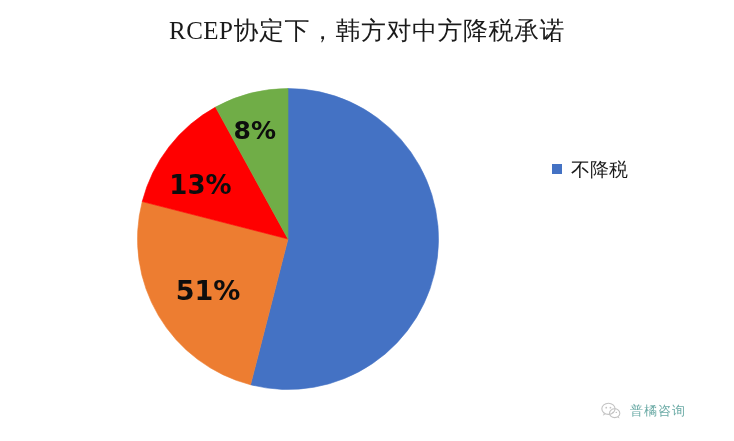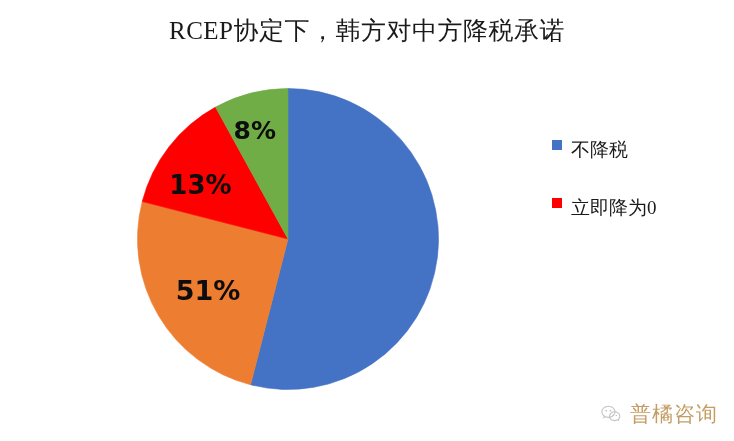--- a/index.html
+++ b/index.html
@@ -68,21 +68,21 @@
 
   
   #legend {
     position: absolute;
     left: 552px;
     top: 140px;
     width: 176px;
   }
   .legend-item {
     display: flex;
-    align-items: flex-start;
+    align-items: center;
     height: 58px;
   }
   .legend-swatch {
     width: 10px;
     height: 10px;
     flex: 0 0 10px;
     margin-right: 9px;
   }
   .legend-label {
     font-family: "Liberation Serif", "DejaVu Serif", serif;
@@ -102,22 +102,22 @@
     opacity: 0.62;
   }
   #watermark-icon {
     width: 22px;
     height: 22px;
     margin-right: 8px;
     flex: 0 0 22px;
   }
   #watermark-text {
     font-family: "Liberation Serif", "DejaVu Serif", serif;
-    font-size: 21px;
-    color: #a16207;
+    font-size: 13px;
+    color: #0f766e;
     letter-spacing: 1px;
     white-space: nowrap;
   }
 </style>
 </head>
 <body style="background: rgb(255, 255, 255);">
 
 <div id="chart-root">
 
   <div id="chart-title">RCEP协定下，韩方对中方降税承诺</div>
@@ -134,24 +134,20 @@
     <div class="slice-label" id="slice-label-1" style="left: 23.5%; top: 66.9%;">51%</div>
     <div class="slice-label" id="slice-label-2" style="left: 21%; top: 32.1%;">13%</div>
     <div class="slice-label" id="slice-label-3" style="left: 39%; top: 14%;">8%</div>
   </div>
 
   <div id="legend">
     <div class="legend-item">
       <span class="legend-swatch" id="legend-swatch-0" style="background: rgb(68, 114, 196);"></span>
       <span class="legend-label">不降税</span>
     </div>
-    <div class="legend-item">
-      <span class="legend-swatch" id="legend-swatch-2" style="background: rgb(255, 0, 0);"></span>
-      <span class="legend-label">立即降为0</span>
-    </div>
   </div>
 
   <div id="watermark">
     <svg id="watermark-icon" viewBox="0 0 24 24">
       <ellipse cx="9.2" cy="9.6" rx="7.2" ry="6.1" fill="none" stroke="#9e9e9e" stroke-width="1.2"></ellipse>
       <circle cx="6.8" cy="8.4" r="0.95" fill="#9e9e9e"></circle>
       <circle cx="11.4" cy="8.4" r="0.95" fill="#9e9e9e"></circle>
       <path d="M4.2 14.6 L3.0 17.2 L6.0 15.6 Z" fill="#9e9e9e"></path>
       <ellipse cx="16.0" cy="14.4" rx="5.6" ry="4.8" fill="none" stroke="#9e9e9e" stroke-width="1.2"></ellipse>
       <circle cx="14.2" cy="13.5" r="0.8" fill="#9e9e9e"></circle>

